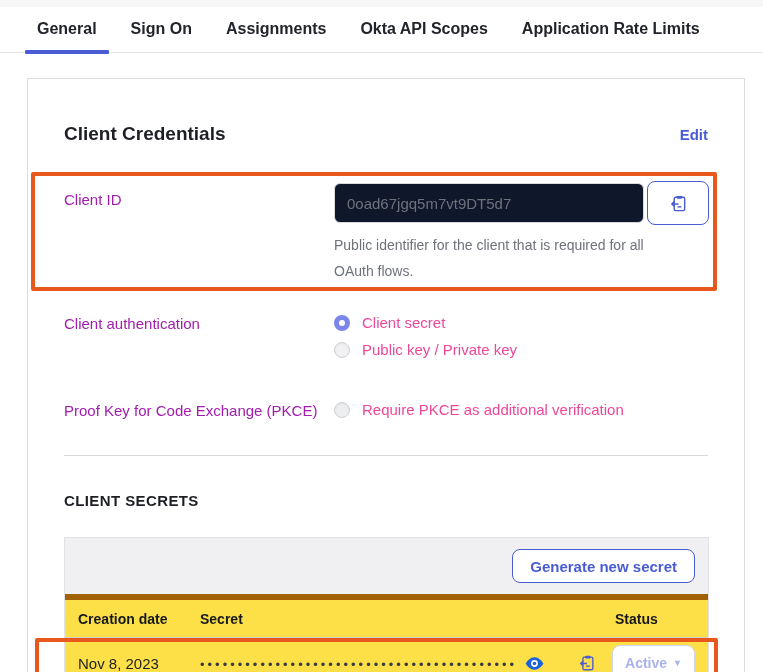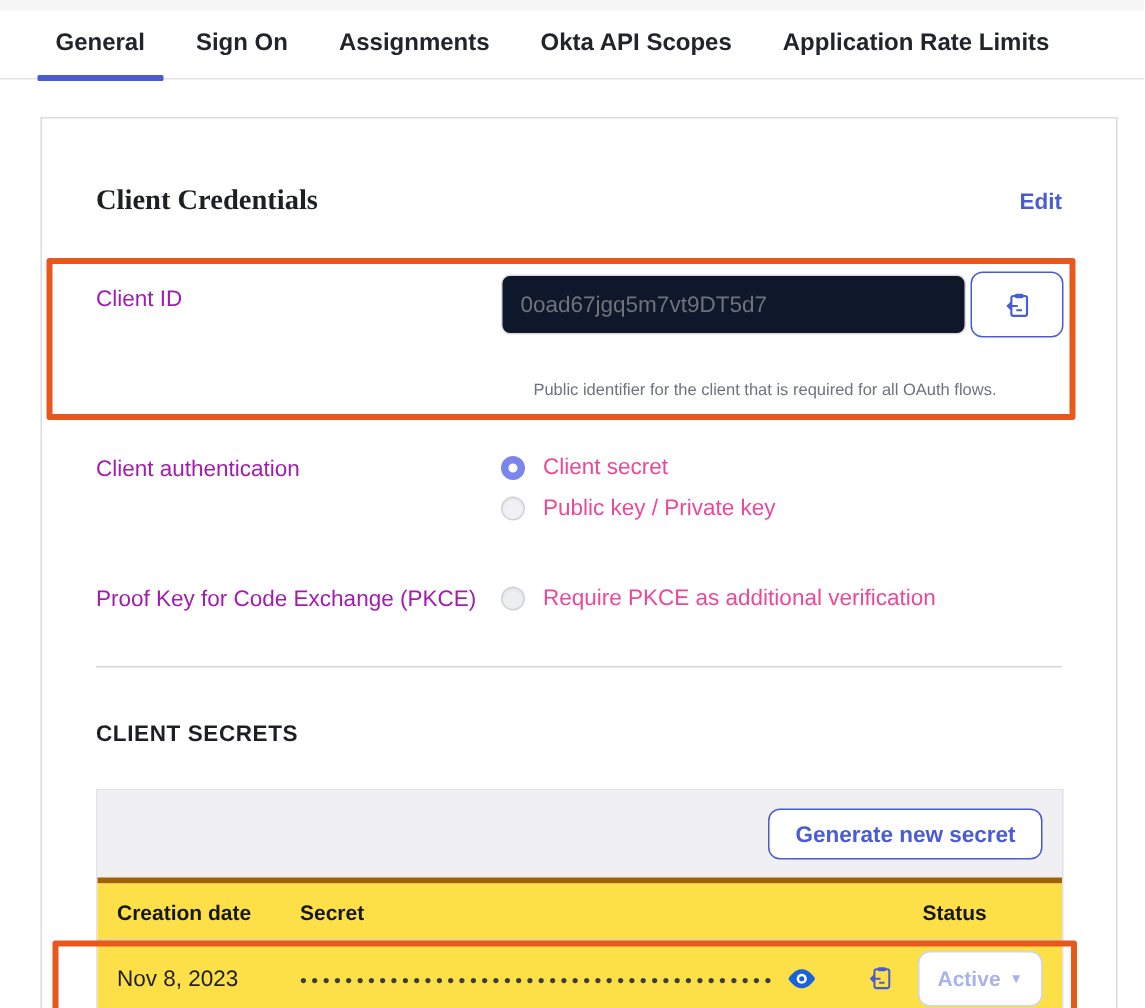--- a/index.html
+++ b/index.html
@@ -14,21 +14,21 @@
   .tab { padding: 12px 12px 14px 12px; margin-right: 10px; font-size: 16px; font-weight: 700;
     color: #21242b; cursor: pointer; position: relative; white-space: nowrap; }
   .tab.active::after { content: ""; position: absolute; left: 0; right: 0; bottom: -2px;
     height: 4px; background: #4a5cd4; border-radius: 1px; }
 
   
   .card { position: relative; margin: 25px 18px 0 27px; width: 718px; height: 600px;
     background: #fff; border: 1px solid #dcdce0; border-bottom: none; padding: 44px 36px 0 36px; }
 
   .card-head { display: flex; justify-content: space-between; align-items: center; margin-bottom: 36px; }
-  .card-head h2 { font-size: 19px; font-weight: 700; color: #1d1f24; font-family: Liberation Serif, serif; }
+  .card-head h2 { font-size: 19px; font-weight: 700; color: #1d1f24; }
   .edit-link { font-size: 15px; font-weight: 700; color: #4a5cd4; text-decoration: none; cursor: pointer; }
 
   .form-row { display: grid; grid-template-columns: 270px 1fr; align-items: start; position: relative; }
   .row-label { font-size: 15px; color: #a21caf; padding-top: 10px; }
   .row-label.no-pad { padding-top: 1px; }
 
   
   .highlight-box { position: absolute; border: 4px solid #e8571c; border-radius: 2px;
     pointer-events: none; z-index: 5; }
   .hb-client-id { left: -33px; right: -9px; top: -9px; bottom: -7px; }
@@ -36,21 +36,21 @@
 
   
   .field-line { display: flex; align-items: center; }
   .readonly-input { width: 310px; height: 40px; background: #0f172a; border: 1px solid #dadade;
     border-radius: 6px; display: flex; align-items: center; padding: 0 12px; font-size: 15px;
     color: #6e727b; }
   .copy-btn { width: 62px; height: 44px; margin-left: 3px; background: #fff;
     border: 1px solid #4a5cd4; border-radius: 8px; display: flex; align-items: center;
     justify-content: center; cursor: pointer; }
 
-  .help-text { max-width: 352px; font-size: 11px; line-height: 26px; color: #6e727b; margin-top: 22px; text-align: center; }
+  .help-text { max-width: 352px; font-size: 14px; line-height: 26px; color: #6e727b; margin-top: 7px; }
 
   .spacer-30 { height: 30px; } .spacer-33 { height: 33px; }
 
   
   .option-line { display: flex; align-items: center; margin-bottom: 10px; }
   .radio { width: 16px; height: 16px; border-radius: 50%; margin-right: 12px; flex: none; }
   .radio.selected { border: 5px solid #7b86ea; background: #fff; }
   .radio.unselected { border: 1px solid #cfd2d8; background: #f1f1f4;
     box-shadow: inset 0 1px 2px rgba(0,0,0,0.06); }
   .checkbox-round { width: 16px; height: 16px; border-radius: 50%; margin-right: 12px; flex: none;
@@ -58,21 +58,21 @@
   .option-label { font-size: 15px; color: #ec4899; }
 
   .divider { height: 1px; background: #d8d8dc; margin: 27px 0 0 0; }
 
   
   .cs-title { font-size: 15px; font-weight: 700; letter-spacing: 0.4px; color: #1d1f24;
     margin: 36px 0 28px 0; text-transform: uppercase; }
 
   .table-wrap { border: 1px solid #e2e2e6; border-bottom: none; margin-right: -1px; }
   .table-toolbar { height: 62px; background: #f0f0f2; display: flex; align-items: center;
-    justify-content: flex-end; padding-right: 13px; border-bottom: 4px solid #a16207; }
+    justify-content: flex-end; padding-right: 13px; border-bottom: 6px solid #a16207; }
   .generate-btn { height: 34px; padding: 0 17px; background: #fff; border: 1px solid #4a5cd4;
     border-radius: 8px; color: #4a5cd4; font-size: 15px; font-weight: 700; cursor: pointer;
     font-family: "Liberation Sans", sans-serif; }
 
   .thead, .trow { display: grid; grid-template-columns: 122px 415px 1fr; padding: 0 13px;
     align-items: center; background: #fde047; }
   .thead { height: 38px; border-bottom: 1px solid #cfcfd4; }
   .th { font-size: 14px; font-weight: 700; color: #16181d; }
   .trow { height: 50px; position: relative; }
   .td-date { font-size: 15px; color: #1d1f24; }

